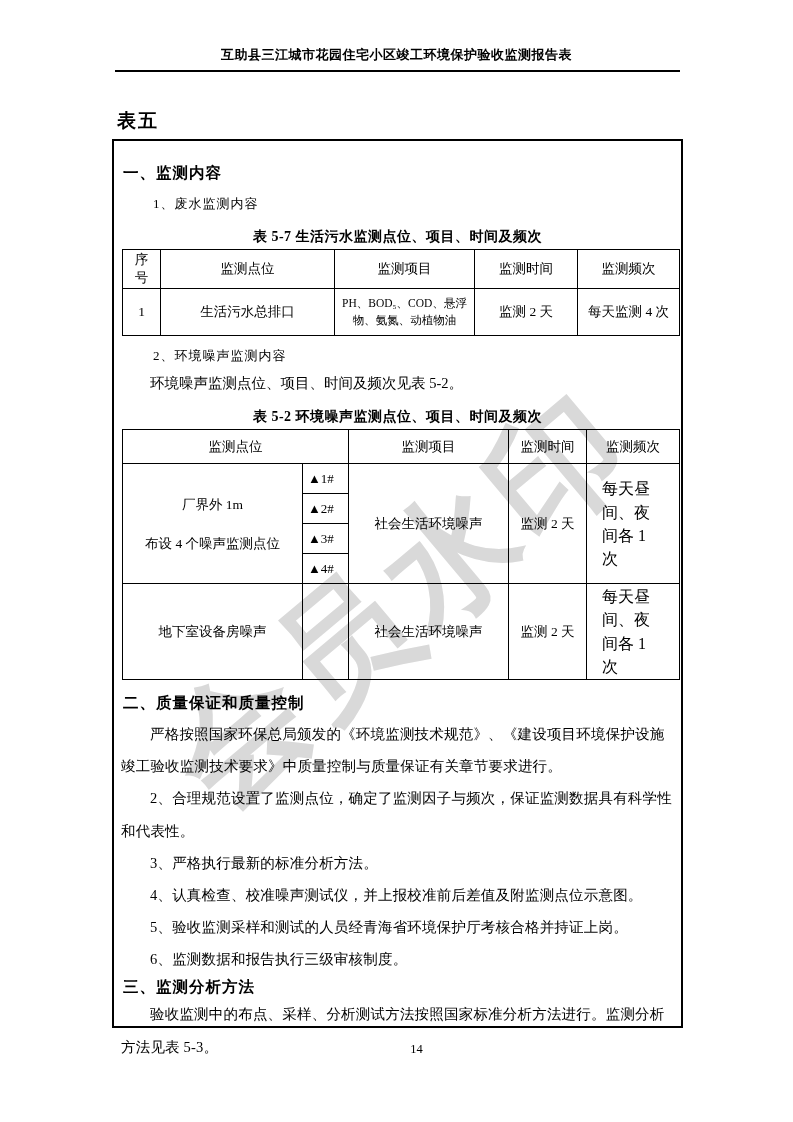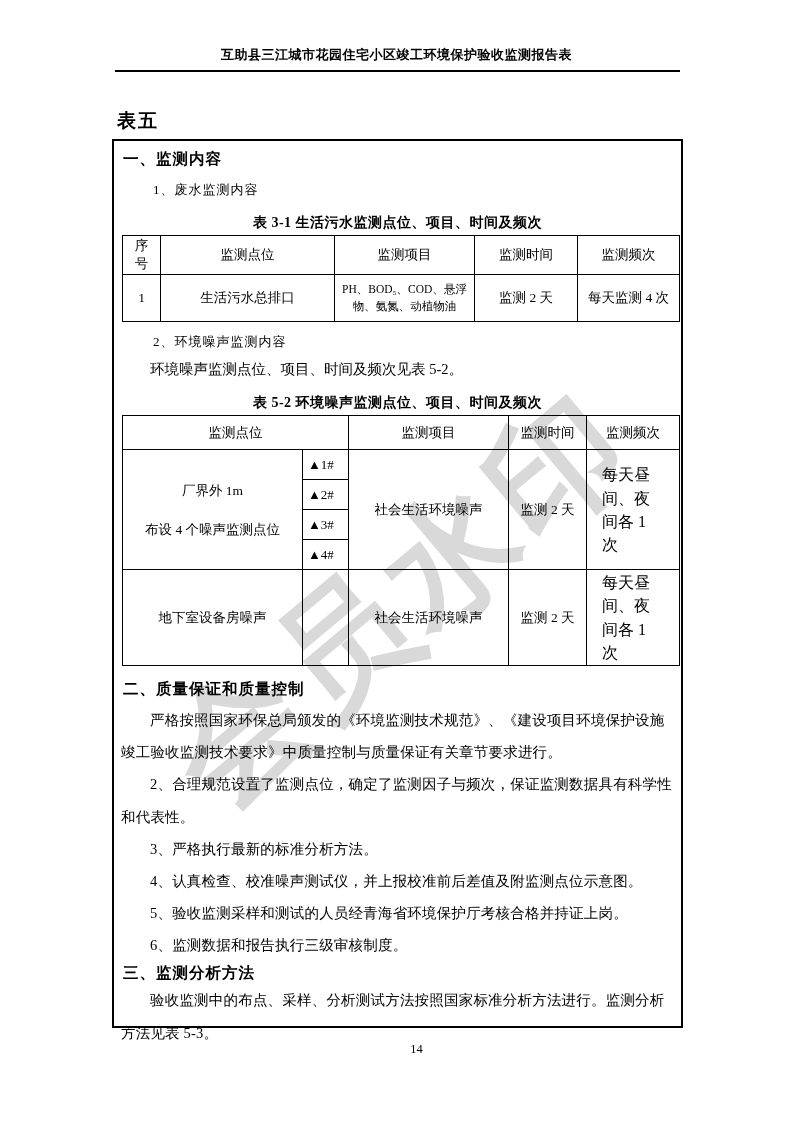--- a/index.html
+++ b/index.html
@@ -33,21 +33,21 @@
     position:absolute;top:108px;left:117px;font-size:19px;font-weight:bold;
     letter-spacing:2px;z-index:2;
   }
 
   .content-box{
     position:absolute;top:139px;left:112px;width:571px;height:889px;
     border:2px solid #000;box-sizing:border-box;z-index:1;
     padding:5px 7px 0 7px;background:transparent;
   }
 
-  .h1{font-size:15.5px;font-weight:bold;margin:3px 0 0 2px;letter-spacing:1px;}
+  .h1{font-size:15.5px;font-weight:bold;margin:17px 0 0 2px;letter-spacing:1px;}
   .h2{font-size:13px;font-weight:normal;margin:11px 0 0 32px;letter-spacing:1px;}
   .caption{font-size:14px;font-weight:bold;text-align:center;letter-spacing:0.5px;}
   .cap51{margin:15px 0 3px 0;}
   .cap52{margin:13px 0 3px 0;}
 
   table{border-collapse:collapse;table-layout:fixed;}
   th,td{border:1.5px solid #000;font-weight:normal;text-align:center;
         vertical-align:middle;padding:1px 10px;background:transparent;}
   .t51{width:557px;margin-left:1px;font-size:13.5px;}
   .t51 th{height:34px;}
@@ -84,21 +84,21 @@
 
   <div class="hdr-title">互助县三江城市花园住宅小区竣工环境保护验收监测报告表</div>
   <div class="hdr-rule"></div>
   <div class="doc-label">表五</div>
 
   <div class="content-box">
 
     <div class="h1">一、监测内容</div>
     <div class="h2">1、废水监测内容</div>
 
-    <div class="caption cap51">表 3-1  生活污水监测点位、项目、时间及频次</div>
+    <div class="caption cap51">表 5-7  生活污水监测点位、项目、时间及频次</div>
     <table class="t51">
       <colgroup>
           <col style="width:38px">
           <col style="width:174px">
           <col style="width:140px">
           <col style="width:103px">
           <col style="width:102px">
         </colgroup>
       <tbody>
           <tr>

